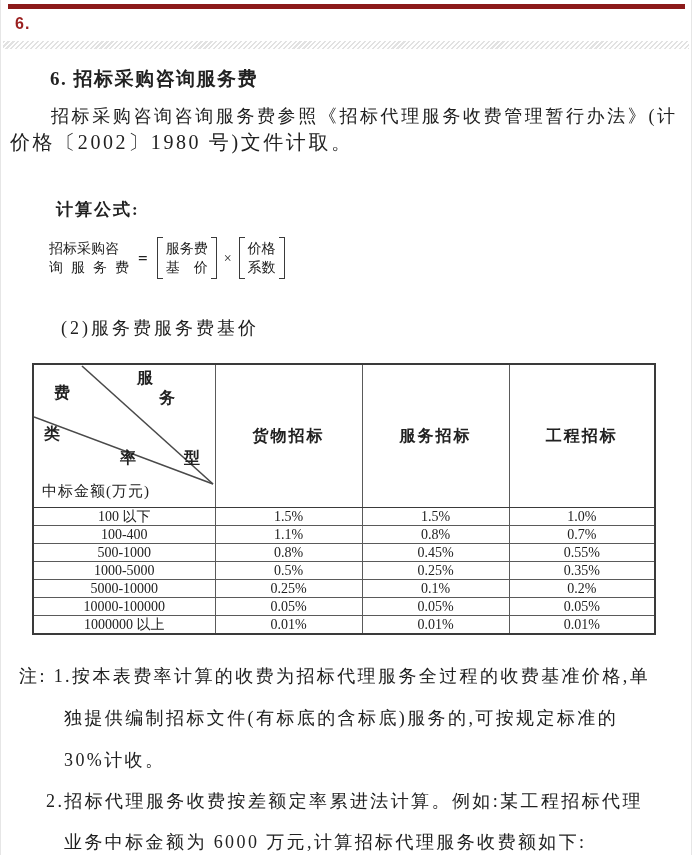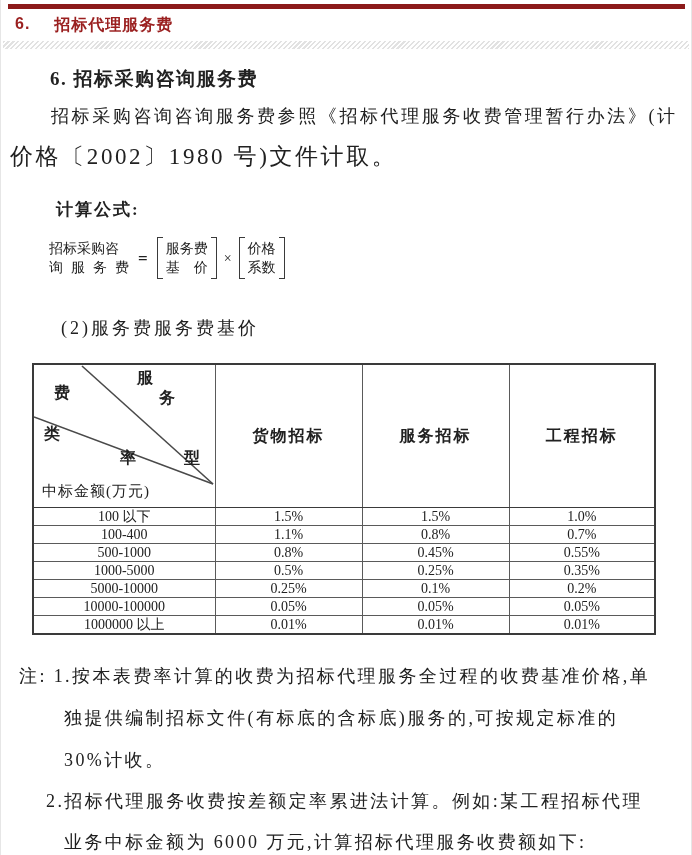--- a/index.html
+++ b/index.html
@@ -14,21 +14,21 @@
   
   .top-bar{position:absolute; top:4px; left:7px; right:6px; height:5px; background:#8c1a1a;}
   .banner{position:absolute; top:15px; left:14px; display:flex; gap:24px;
     color:#9a1f1f; font-weight:bold; font-size:16px; letter-spacing:1px;
     font-family:"Liberation Sans","DejaVu Sans",sans-serif;}
   .hatch{position:absolute; top:41px; left:2px; right:2px; height:8px;
     background:repeating-linear-gradient(135deg,#e2e2e2 0 1.5px,#ffffff 1.5px 3.5px);}
   
   .sec-heading{left:49px; top:66px; font-size:19px; font-weight:bold; letter-spacing:1.5px;}
   .para-line1{left:50px; top:104px; font-size:18px; letter-spacing:2.6px; white-space:nowrap;}
-  .para-line2{left:9px;  top:141px; font-size:23px; letter-spacing:2.6px; white-space:nowrap;}
+  .para-line2{left:9px;  top:129px; font-size:20px; letter-spacing:2.6px; white-space:nowrap;}
   .formula-title{left:55px; top:198px; font-size:17px; font-weight:bold; letter-spacing:2px;}
   .formula{left:48px; top:237px; display:flex; align-items:center; font-size:14px; line-height:19px;}
   .f-lhs{width:80px;}
   .f-lhs-l2{display:flex; justify-content:space-between;}
   .f-eq{font-weight:bold; font-size:17px; margin:0 9px;}
   .f-times{font-size:14px; margin:0 7px;}
   .bkt{position:relative; padding:2px 9px; text-align:left;}
   .bkt::before{content:""; position:absolute; top:0; bottom:0; left:0; width:5px;
     border:1.5px solid #3a3a3a; border-right:none;}
   .bkt::after{content:""; position:absolute; top:0; bottom:0; right:0; width:5px;
@@ -56,21 +56,20 @@
   .n5{left:63px; top:830px;}
 </style>
 </head>
 <body>
 
 <div class="page">
 
   <div class="top-bar"></div>
   <div class="banner">
     <span>6.</span>
-    <span>招标代理服务费</span>
   </div>
   <div class="hatch"></div>
 
   <div class="abs sec-heading">6. 招标采购咨询服务费</div>
   <div class="abs para-line1">招标采购咨询咨询服务费参照《招标代理服务收费管理暂行办法》(计</div>
   <div class="abs para-line2">价格〔2002〕1980 号)文件计取。</div>
 
   <div class="abs formula-title">计算公式:</div>
   <div class="abs formula">
     <div class="f-lhs">

